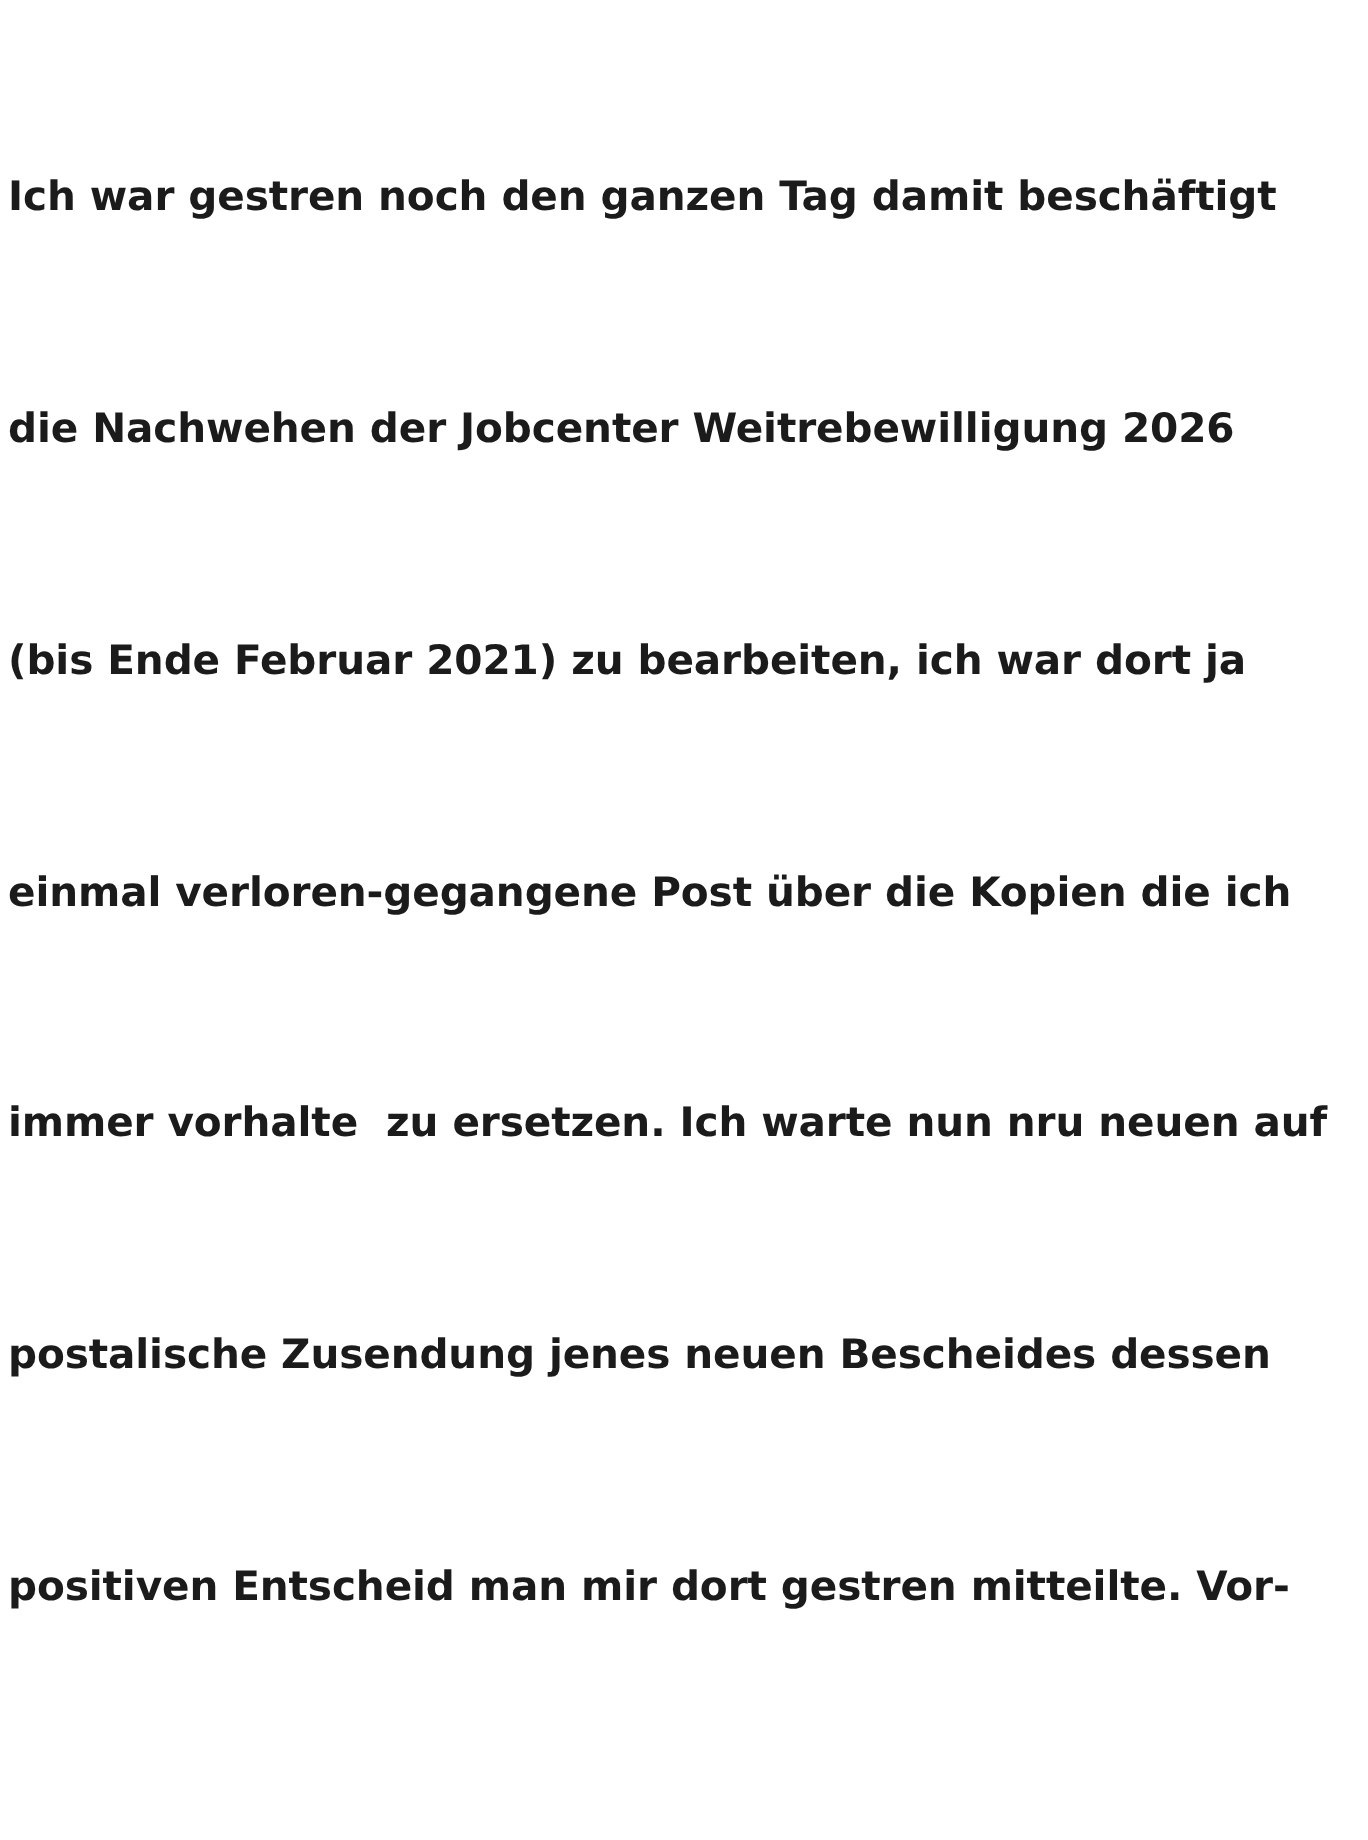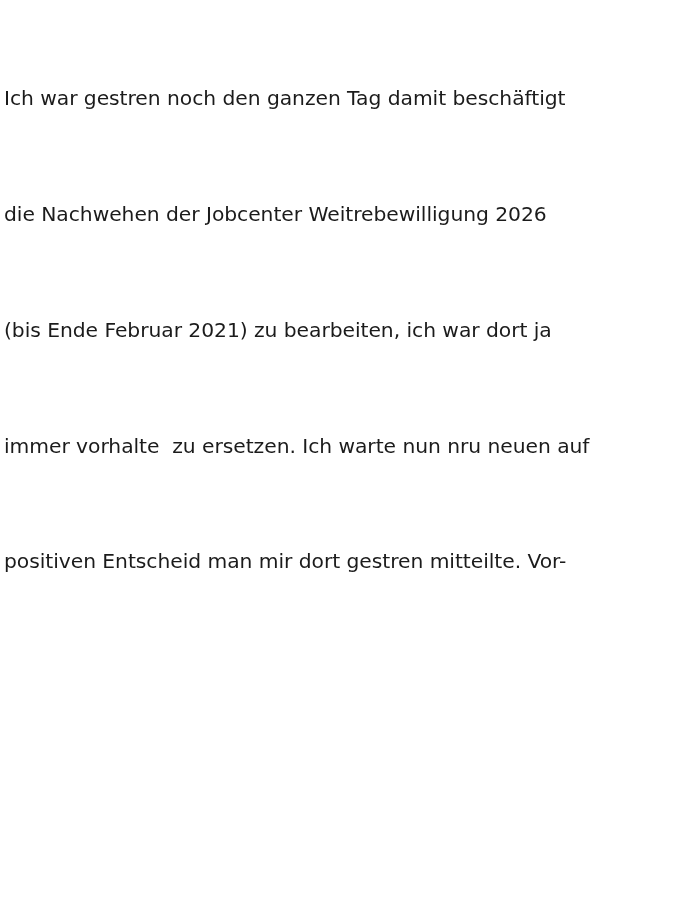--- a/index.html
+++ b/index.html
@@ -23,31 +23,34 @@
     color: #1b1b1b;
     font-size: 20.3px;
     line-height: 38.6px;
     letter-spacing: -0.05px;
     white-space: pre-wrap;
     word-spacing: 0px;
   }
   .line {
     display: block;
     white-space: pre;
+    font-weight: bold;
   }
 </style>
 </head>
 <body>
 
 <div id="document-body">
   <div class="para">
     <span class="line">Ich war gestren noch den ganzen Tag damit beschäftigt</span>
     <span class="line">die Nachwehen der Jobcenter Weitrebewilligung 2026</span>
     <span class="line">(bis Ende Februar 2021) zu bearbeiten, ich war dort ja</span>
+    <span class="line">einmal verloren-gegangene Post über die Kopien die ich</span>
     <span class="line">immer vorhalte  zu ersetzen. Ich warte nun nru neuen auf</span>
+    <span class="line">postalische Zusendung jenes neuen Bescheides dessen</span>
     <span class="line">positiven Entscheid man mir dort gestren mitteilte. Vor-</span>
     
     
     
     
     
     
     
     
     

